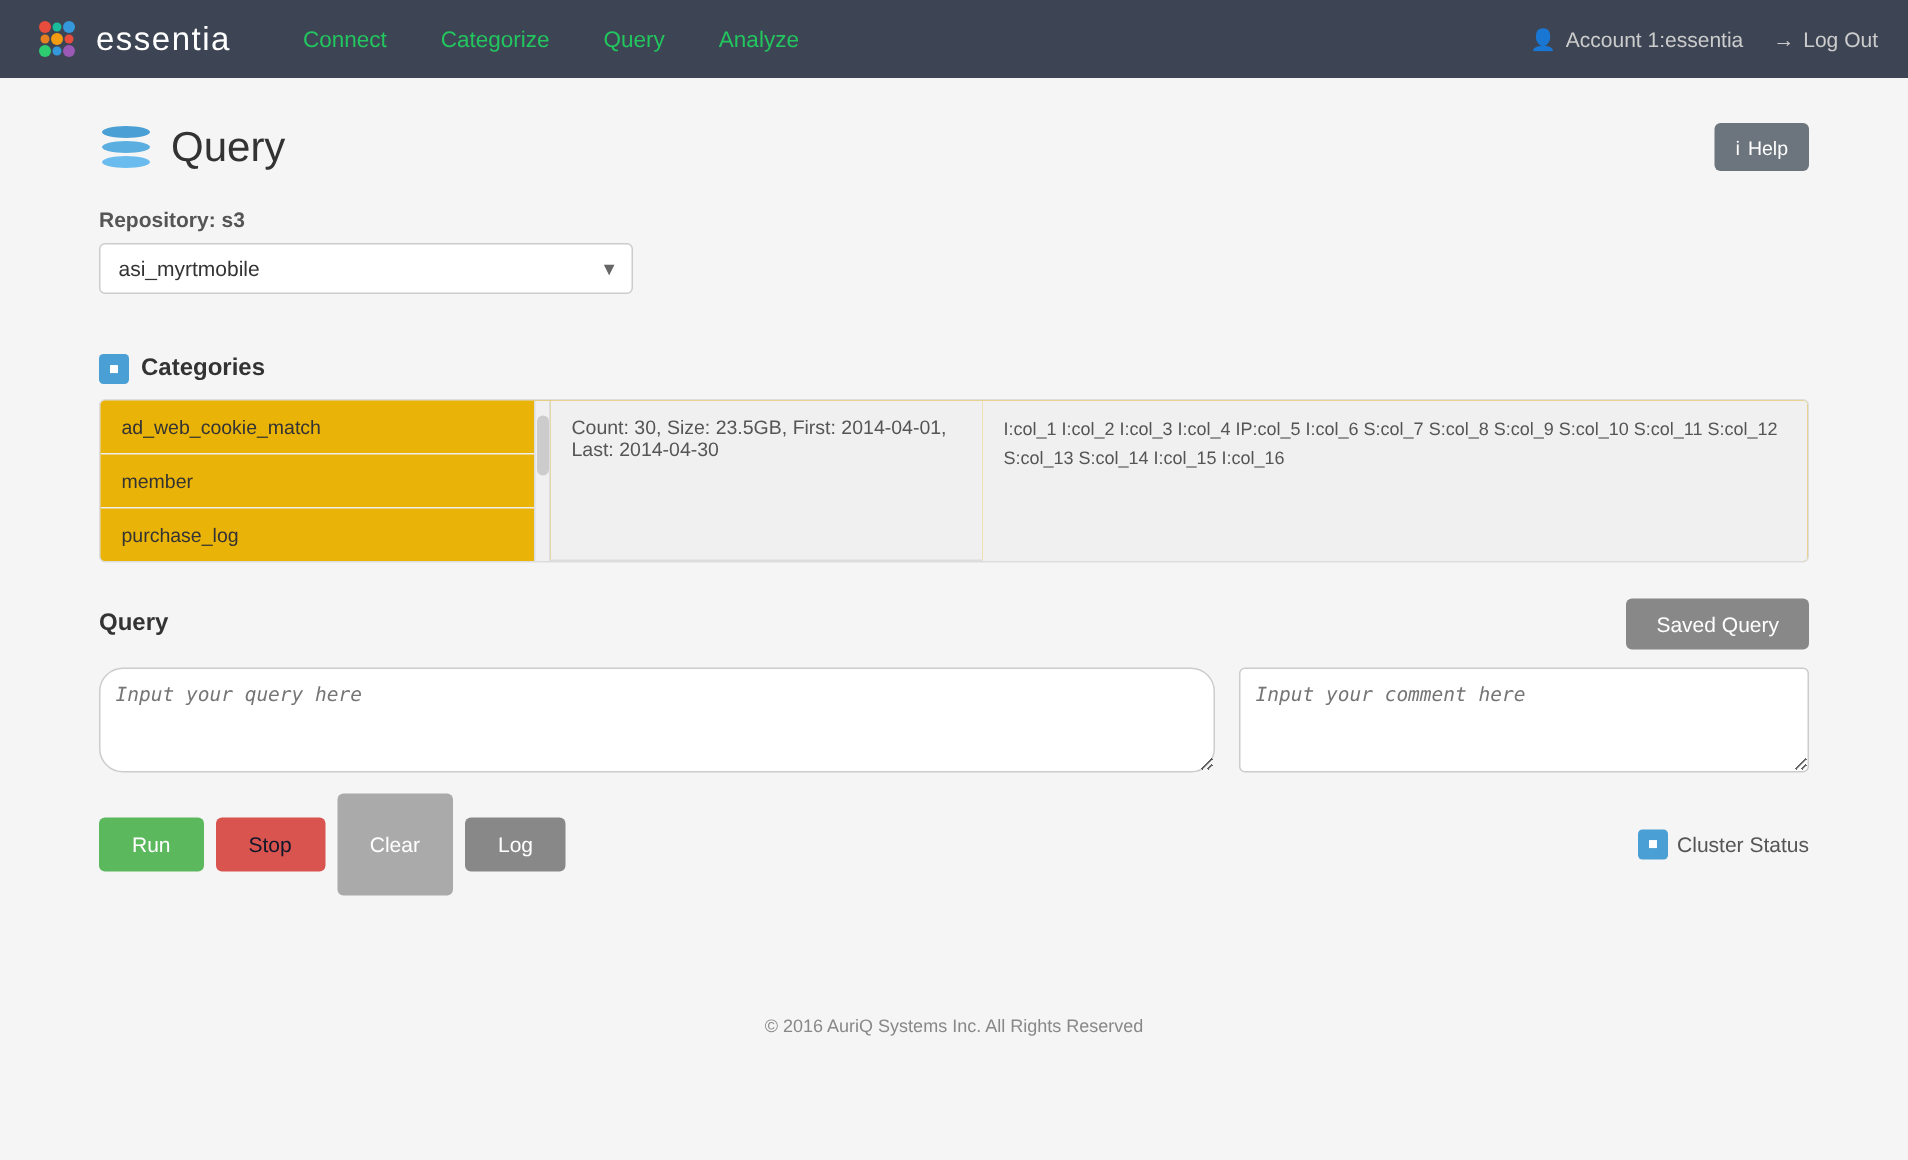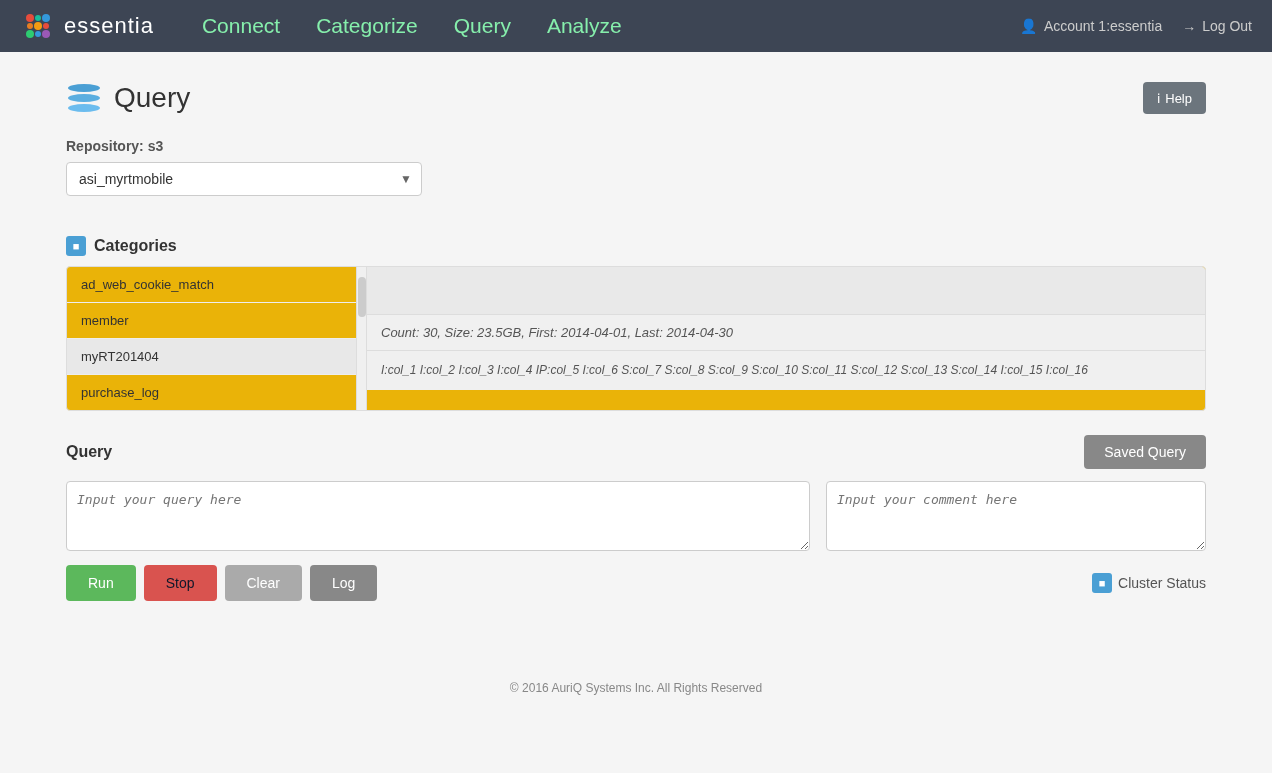--- a/index.html
+++ b/index.html
@@ -29,27 +29,27 @@
       font-weight: 300;
       letter-spacing: 1px;
     }
     .navbar-nav {
       display: flex;
       align-items: center;
       gap: 0;
       flex: 1;
     }
     .navbar-nav a {
-      color: #86efac;
+      color: #22c55e;
       text-decoration: none;
       padding: 0 18px;
       height: 52px;
       display: flex;
       align-items: center;
-      font-size: 21px;
+      font-size: 15px;
     }
     .navbar-right {
       display: flex;
       align-items: center;
       gap: 20px;
     }
     .navbar-right a {
       color: #ccc;
       text-decoration: none;
       font-size: 14px;
@@ -189,22 +189,21 @@
       background: #ccc;
       border-radius: 4px;
       position: absolute;
       top: 10px;
       left: 1px;
     }
 
     .category-info {
       flex: 1;
       display: flex;
-      flex-direction: column;
-      font-style: italic;
+      flex-direction: row;
     }
     .info-top {
       height: 48px;
       background: #e9e9e9;
       border-bottom: 1px solid #ddd;
     }
     .info-count {
       padding: 10px 14px;
       font-size: 13px;
       color: #555;
@@ -244,21 +243,21 @@
 
     .query-inputs {
       display: flex;
       gap: 16px;
       margin-bottom: 14px;
     }
     .query-textarea {
       flex: 1;
       height: 70px;
       border: 1px solid #ccc;
-      border-radius: 4px;
+      border-radius: 16px;
       padding: 10px;
       font-size: 13px;
       resize: both;
       color: #999;
       font-style: italic;
     }
     .comment-textarea {
       width: 380px;
       height: 70px;
       border: 1px solid #ccc;
@@ -291,21 +290,21 @@
       border-radius: 4px;
       padding: 10px 22px;
       font-size: 14px;
       cursor: pointer;
     }
     .btn-clear {
       background: #aaa;
       color: #fff;
       border: none;
       border-radius: 4px;
-      padding: 10px 22px;
+      padding: 26px 22px;
       font-size: 14px;
       cursor: pointer;
     }
     .btn-log {
       background: #888;
       color: #fff;
       border: none;
       border-radius: 4px;
       padding: 10px 22px;
       font-size: 14px;
@@ -439,21 +438,20 @@
     <div class="categories-icon">■</div>
     <span class="categories-title">Categories</span>
   </div>
 
   <div class="categories-panel">
 
     <div class="category-list-wrap">
       <ul class="category-list">
         <li class="category-item">ad_web_cookie_match</li>
         <li class="category-item">member</li>
-        <li class="category-item active">myRT201404</li>
         <li class="category-item">purchase_log</li>
       </ul>
 
       <div class="scrollbar-track">
         <div class="scrollbar-thumb"></div>
       </div>
     </div>
 
     <div class="category-info">
       <div class="info-top"></div>

